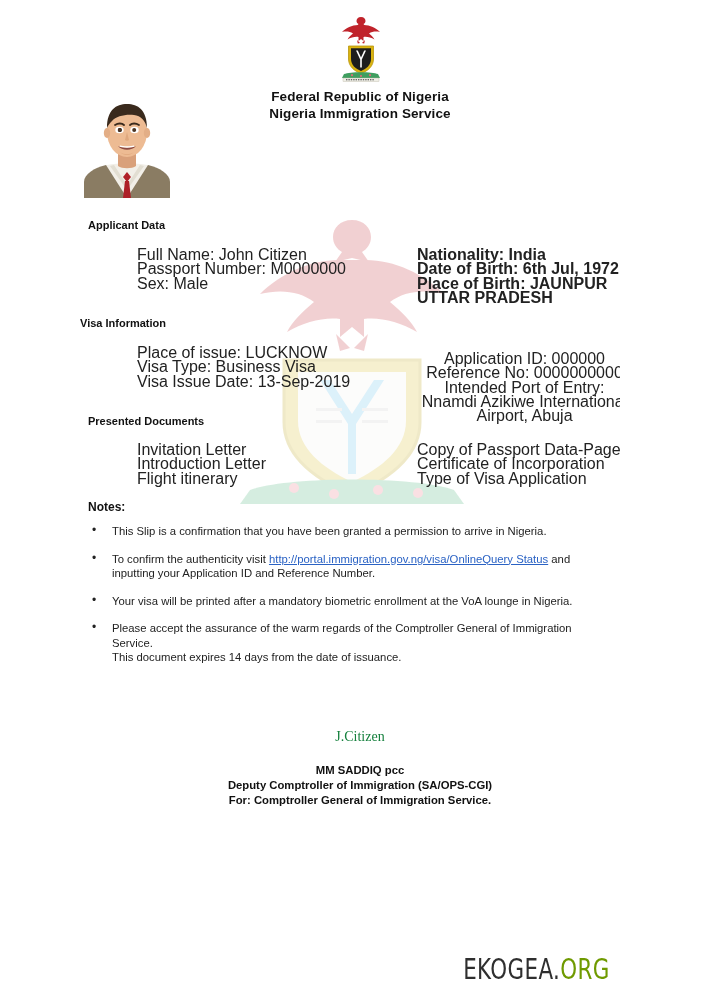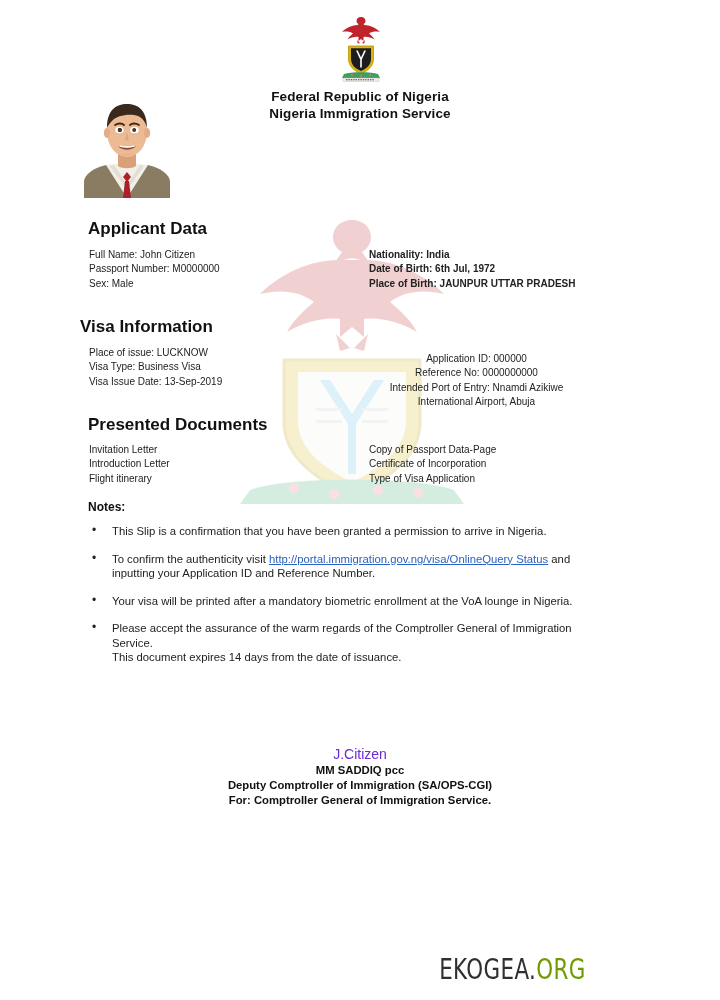--- a/index.html
+++ b/index.html
@@ -10,20 +10,21 @@
   body {
     font-family: "Liberation Sans", sans-serif;
     color: #1a1a1a;
   }
   #page {
     position: relative;
     width: 596px;
     height: 1000px;
     background: #ffffff;
     overflow: hidden;
+    padding-left: 24px;
   }
 
   
   #header-logo {
     position: absolute;
     left: 336px;
     top: 12px;
     width: 50px;
     height: 70px;
   }
@@ -58,30 +59,31 @@
     top: 212px;
     width: 240px;
     height: 295px;
     opacity: 0.30;
     pointer-events: none;
   }
 
   
   .section-heading {
     position: absolute;
-    font-size: 17px;
+    font-size: 11px;
     font-weight: bold;
     color: #111;
     white-space: nowrap;
   }
   .field-block {
     position: absolute;
-    font-size: 10px;
+    font-size: 16px;
     line-height: 14.3px;
     color: #222;
+    margin-left: 48px;
   }
   .field-block div {
     white-space: nowrap;
   }
   .field-block.wrap div {
     white-space: normal;
   }
 
   
   #applicant-heading { left: 88px; top: 219px; }
@@ -132,27 +134,27 @@
   }
   a.inline-link {
     color: #2a62c4;
     text-decoration: underline;
   }
 
   
   #signature-name {
     position: absolute;
     left: 0;
-    top: 746px;
+    top: 729px;
     width: 720px;
     text-align: center;
     font-size: 14px;
     font-weight: normal;
-    color: #6d28d9;
-    font-family: Liberation Sans, sans-serif;
+    color: #15803d;
+    font-family: Liberation Serif, serif;
   }
   #signature-block {
     position: absolute;
     left: 0;
     top: 763px;
     width: 720px;
     text-align: center;
     font-size: 11.3px;
     font-weight: bold;
     line-height: 15.2px;

